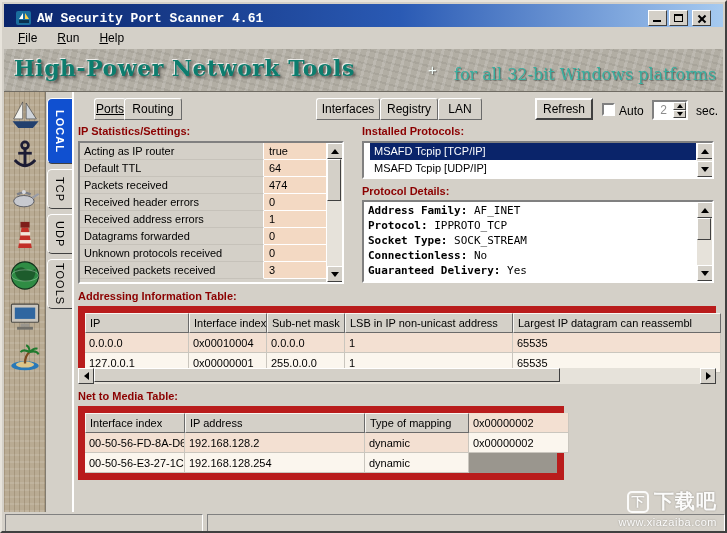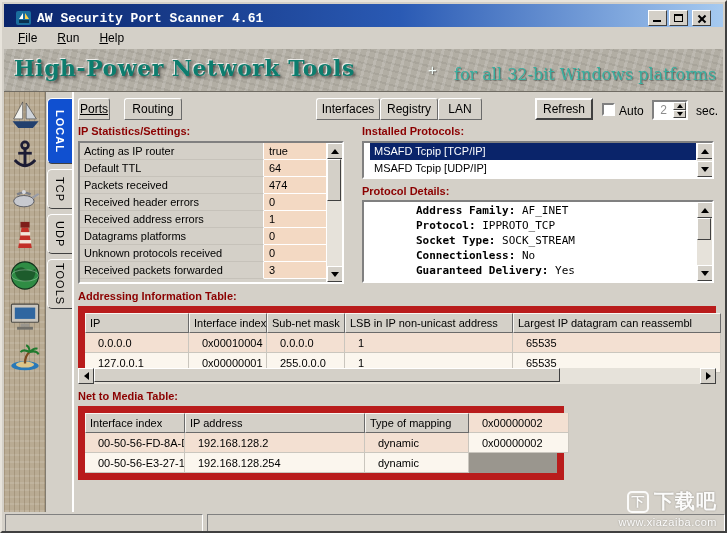--- a/index.html
+++ b/index.html
@@ -123,30 +123,30 @@
   .plist { position:absolute; left:360px; top:139px; width:352px; height:38px;
            background:#fff; border:2px solid; border-color:#808080 #fff #fff #808080;
            display:flex; overflow:hidden; }
   .plist-items { flex:1;margin-left:6px; }
   .plist-item { height:17px; padding:2px 4px; white-space:nowrap; overflow:hidden; }
   .plist-item.selected { background:#0a246a; color:#fff; }
 
   
   .details-box { position:absolute; left:360px; top:198px; width:352px; height:83px;
                  background:#fff; border:2px solid; border-color:#808080 #fff #fff #808080;
-                 display:flex; overflow:hidden;padding-left:48px; }
+                 display:flex; overflow:hidden; }
   .details-lines { flex:1; padding:2px 0 0 4px; font-family:"DejaVu Sans Mono","Liberation Mono",monospace; font-size:11px; }
   .details-line { height:15px; white-space:nowrap; overflow:hidden; }
   .details-line b { font-weight:bold; }
 
   
   .dtable { position:absolute; display:grid; background:#9a968e; border:7px solid #b91c1c; }
   .th { background:#d4d0c8; border:1px solid; border-color:#f8f6f2 #6a6a6a #6a6a6a #f8f6f2;
         padding:3px 4px; white-space:nowrap; overflow:hidden; font-size:11px; text-align:left; }
-  .td { padding:4px 13px 3px; border-right:1px solid #cac6be; border-bottom:1px solid #cac6be;
+  .td { padding:4px 4px 3px; border-right:1px solid #cac6be; border-bottom:1px solid #cac6be;
         white-space:nowrap; overflow:hidden; background:#fff; }
   .trow { display:contents; }
   .trow.pink .td { background:#f3e0d2; }
   .trow.pale .td { background:#fbf6ee; }
 
   
   .status-panel { position:absolute; top:512px; height:18px;
                   border:1px solid; border-color:#808080 #fff #fff #808080; background:#d4d0c8; }
 
   
@@ -246,21 +246,21 @@
   <div class="vtab" style="top:167px;height:40px;">
     <span class="vtab-label">TCP</span>
   </div>
   <div class="vtab" style="top:212px;height:40px;">
     <span class="vtab-label">UDP</span>
   </div>
   <div class="vtab" style="top:257px;height:50px;">
     <span class="vtab-label">TOOLS</span>
   </div>
 
-  <div class="htab" style="left:76px;width:32px;text-decoration:underline;">Ports</div>
+  <div class="htab" style="left:92px;width:32px;text-decoration:underline;">Ports</div>
   <div class="htab" style="left:122px;width:58px;">Routing</div>
   <div class="htab" style="left:314px;width:64px;">Interfaces</div>
   <div class="htab" style="left:378px;width:58px;">Registry</div>
   <div class="htab" style="left:436px;width:44px;">LAN</div>
 
   <div class="btn" style="left:533px;top:96px;width:58px;height:22px;">Refresh</div>
   <div class="checkbox" style="left:600px;top:101px;"></div>
   <span class="lbl" style="left:617px;top:102px;">Auto</span>
   <div class="spinner">
     <div class="spin-val">2</div>
@@ -292,29 +292,29 @@
       </div>
       <div class="stats-row">
         <div class="stats-label">Received header errors</div>
         <div class="stats-value">0</div>
       </div>
       <div class="stats-row">
         <div class="stats-label">Received address errors</div>
         <div class="stats-value">1</div>
       </div>
       <div class="stats-row">
-        <div class="stats-label">Datagrams platforms</div>
+        <div class="stats-label">Datagrams forwarded</div>
         <div class="stats-value">0</div>
       </div>
       <div class="stats-row">
         <div class="stats-label">Unknown protocols received</div>
         <div class="stats-value">0</div>
       </div>
       <div class="stats-row">
-        <div class="stats-label">Received packets forwarded</div>
+        <div class="stats-label">Received packets received</div>
         <div class="stats-value">3</div>
       </div>
     </div>
     <div class="sb-v">
       <div class="sb-btn">
           <div class="tri-up big"></div>
         </div>
       <div class="sb-track">
           <div class="sb-thumb-v" style="top:0;height:42px;"></div>
         </div>

